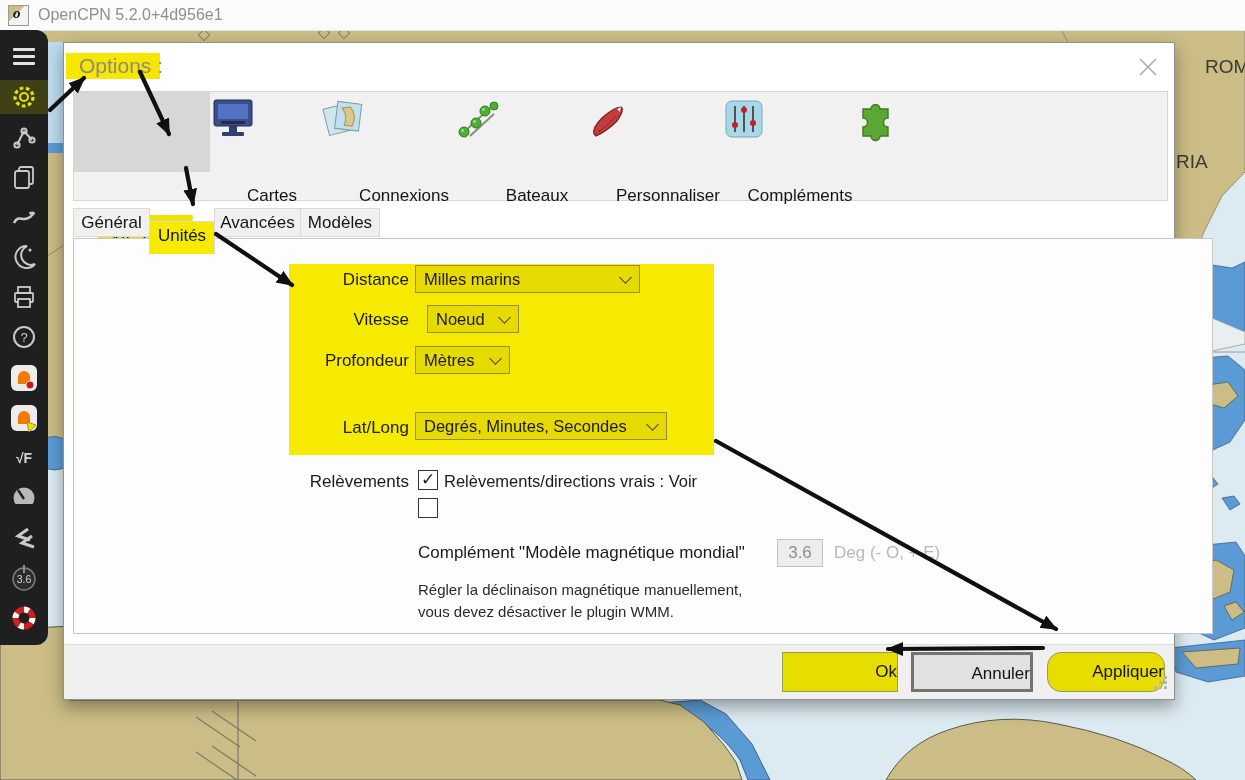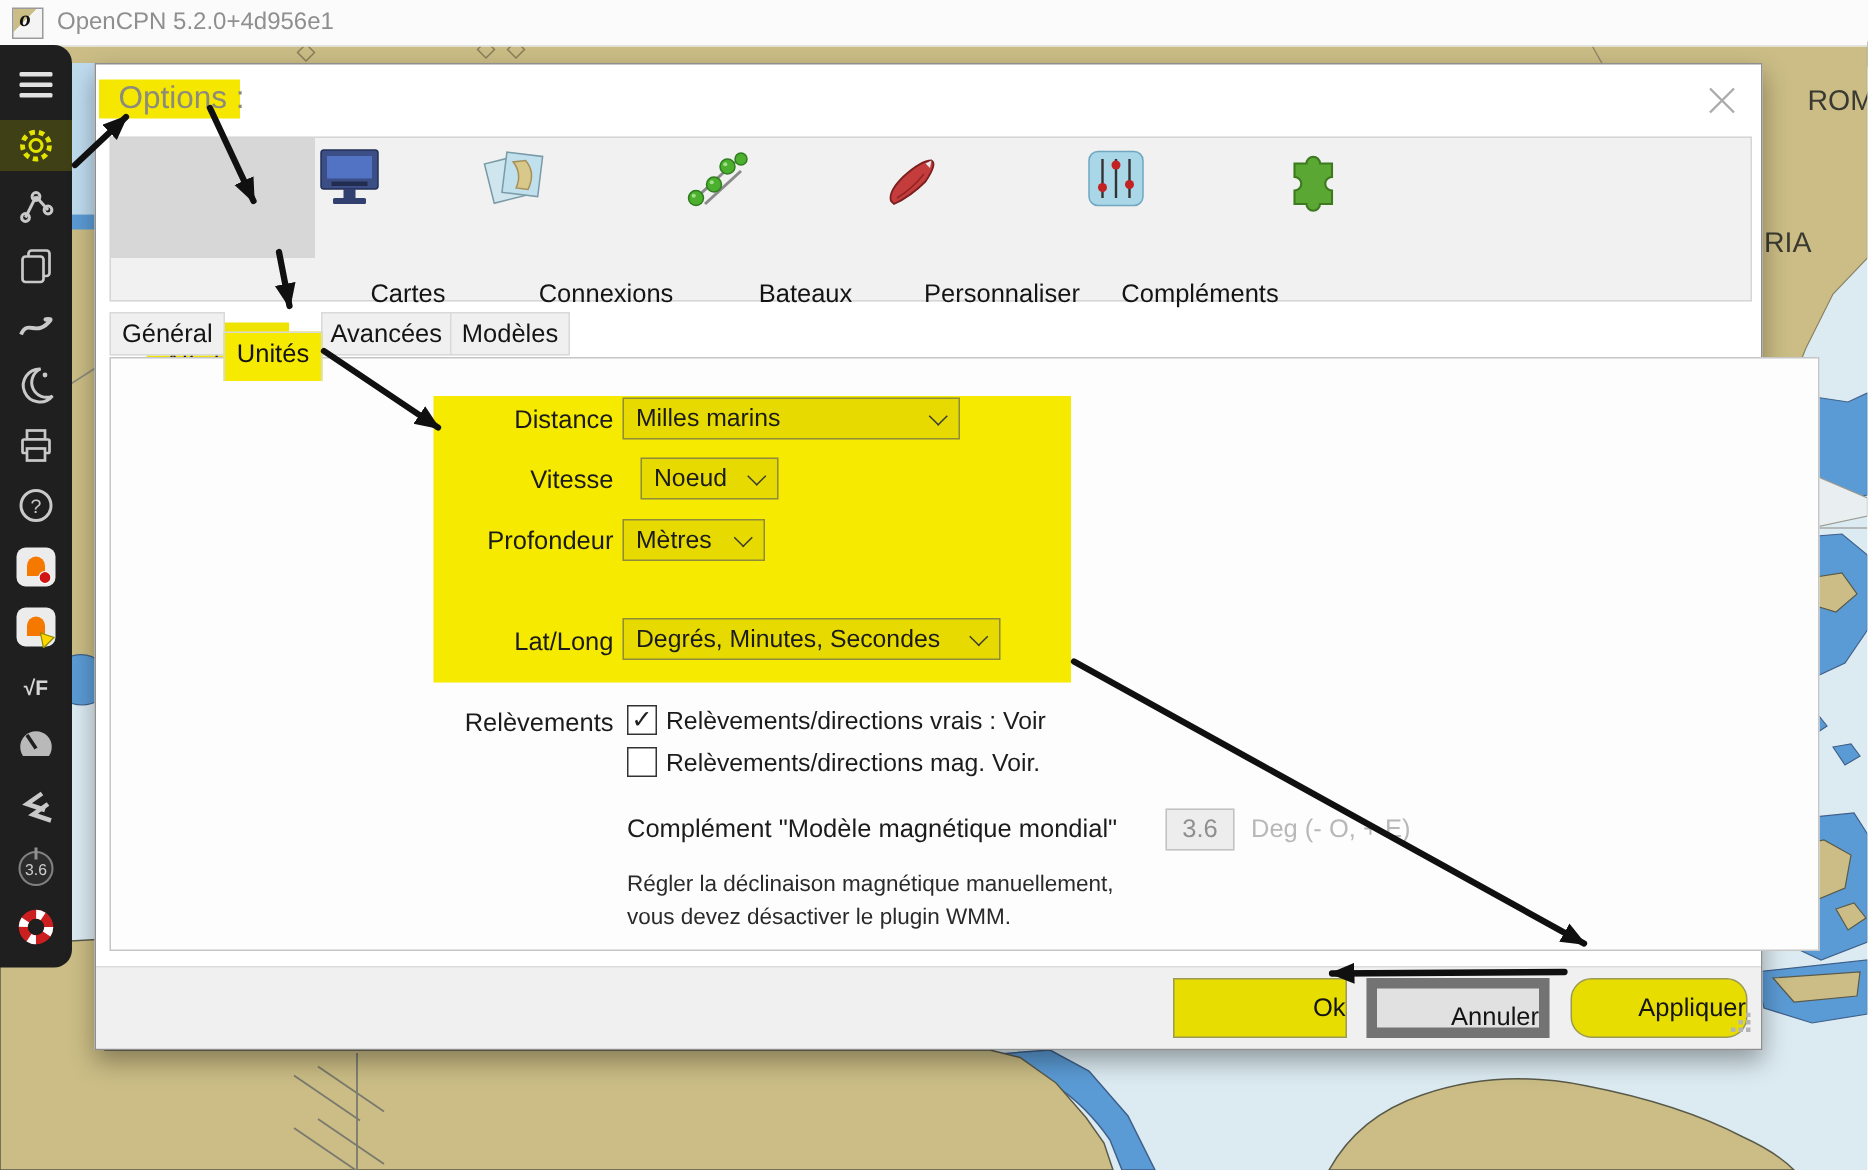--- a/index.html
+++ b/index.html
@@ -57,21 +57,21 @@
   .cb-label{position:absolute;font-size:16.5px;color:#1b1b1b;}
   #wmm-input{left:703px;top:300px;width:46px;height:28px;background:#ededed;border:1px solid #c2c2c2;
        box-sizing:border-box;text-align:center;font-size:17px;color:#8f8f8f;line-height:26px;}
   #wmm-unit{left:760px;top:304px;font-size:17px;color:#b8b8b8;}
   .note{position:absolute;left:344px;font-size:15px;color:#2a2a2a;}
 
   #dlg-bottom{left:0;bottom:0;width:100%;height:55px;background:#f0f0f0;border-top:1px solid #dcdcdc;box-sizing:border-box;}
   .btn{position:absolute;top:7px;height:40px;box-sizing:border-box;text-align:right;
        font-size:17px;color:#141414;line-height:38px;cursor:default;}
   .btn.yellow{background:#e7dd00;border:1px solid #9b9b55;}
-  .btn.gray{background:#e1e1e1;border:7px solid #737373;}
+  .btn.gray{background:#e1e1e1;border:3px solid #737373;}
   #grip{right:6px;bottom:5px;}
 
   
   #arrows{left:0;top:0;z-index:50;pointer-events:none;}
 </style>
 </head>
 <body>
 
 <div id="stage">
 
@@ -348,21 +348,20 @@
 
       <div class="f-label" style="top:179px;">Lat/Long</div>
       <div class="sel" style="left:341px;top:173px;width:252px;">
         <span>Degrés, Minutes, Secondes</span><span class="chev"></span>
       </div>
 
       <div class="f-label" style="top:233px;">Relèvements</div>
       <div class="cbx" style="left:344px;top:231px;"><span>✓</span></div>
       <div class="cb-label" style="left:370px;top:233px;">Relèvements/directions vrais : Voir</div>
       <div class="cbx" style="left:344px;top:259px;"><span></span></div>
-      <div class="cb-label" style="left:370px;top:261px;">Relèvements/directions mag. Voir.</div>
 
       <div class="cb-label" style="left:344px;top:304px;font-size:17px;">Complément "Modèle magnétique mondial"</div>
       <div class="abs" id="wmm-input">3.6</div>
       <div class="abs" id="wmm-unit">Deg (- O, + E)</div>
 
       <div class="note" style="top:342px;">Régler la déclinaison magnétique manuellement,</div>
       <div class="note" style="top:364px;">vous devez désactiver le plugin WMM.</div>
     </div>
 
     <div class="abs" id="dlg-bottom">

